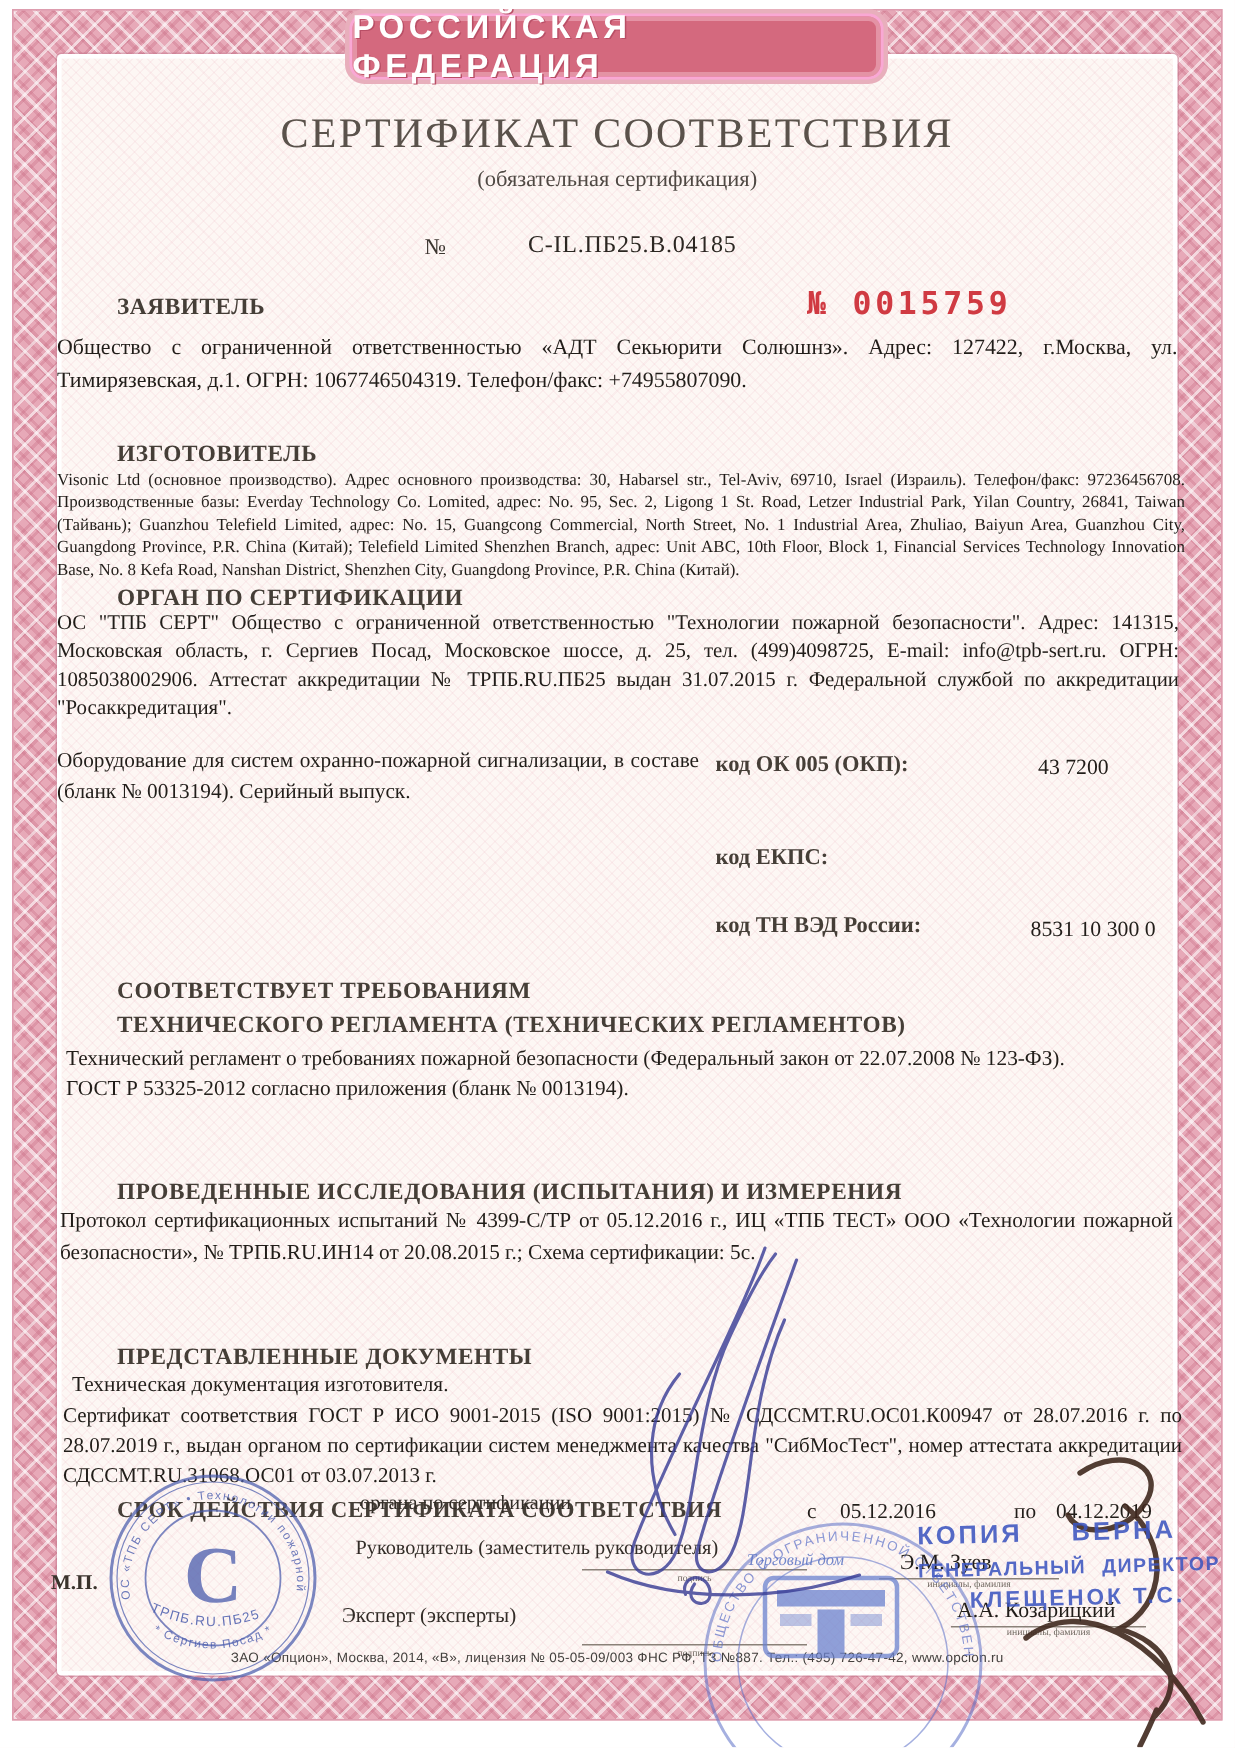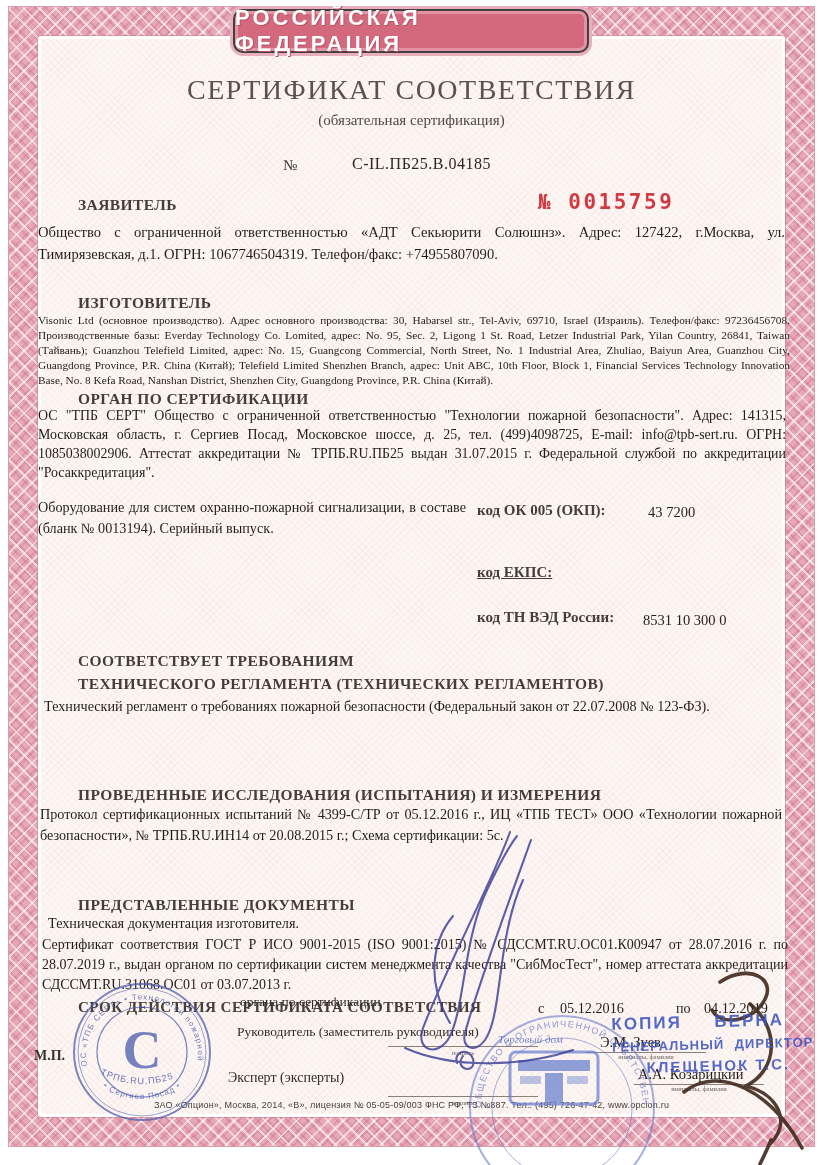--- a/index.html
+++ b/index.html
@@ -15,40 +15,40 @@
       repeating-linear-gradient(135deg, rgba(198,104,128,.30) 4px 6px, transparent 6px 11px);
     border:1px solid #dd9cae;}
   .paper{position:absolute;left:38px;top:36px;right:38px;bottom:48px;
     background-color:#fdf7f4;
     background-image:
       repeating-linear-gradient(45deg, rgba(233,169,184,.12) 0 1px, transparent 1px 5px),
       repeating-linear-gradient(-45deg, rgba(233,169,184,.12) 0 1px, transparent 1px 5px);
     border:3px solid #fff;box-shadow:0 0 0 1px rgba(190,110,135,.45);border-radius:3px;}
   
   .banner{position:absolute;left:233px;top:9px;width:352px;height:40px;z-index:5;
-    background:#d4697e;border:2px solid #404040;border-radius:10px;
+    background:#d4697e;border:2px solid #f9a8d4;border-radius:10px;
     box-shadow:inset 0 0 0 3px #e493a5, 0 0 0 3px #e8afbc;
     display:flex;align-items:center;justify-content:center;}
   .banner span{font-family:"Liberation Sans",sans-serif;font-weight:bold;font-size:22px;
     color:#fff;letter-spacing:3px;text-shadow:1px 1px 0 #b94f66;}
   .title{position:absolute;left:0;right:0;top:74px;text-align:center;z-index:3;
     font-size:28px;letter-spacing:1.5px;color:#5a524b;}
   .subtitle{position:absolute;left:0;right:0;top:112px;text-align:center;z-index:3;
     font-size:15px;color:#4f4843;}
   .num-sign{position:absolute;left:283px;top:157px;font-size:15px;color:#3c3630;z-index:3;}
   .cert-number{position:absolute;left:352px;top:155px;font-size:16px;letter-spacing:.5px;color:#2c2722;z-index:3;}
   .blank-number{position:absolute;left:538px;top:190px;z-index:3;
     font-family:"DejaVu Sans Mono",monospace;font-weight:bold;font-size:21px;
     letter-spacing:2.5px;color:#d03a42;}
   
   .h-sec{position:absolute;z-index:3;font-weight:bold;font-size:15.5px;letter-spacing:.4px;color:#453e37;padding-left:40px;}
   .body-text{position:absolute;z-index:3;font-size:14.2px;line-height:1.48;text-align:justify;color:#211d19;}
   .manu{font-size:11.3px;line-height:1.33;}
   .code-label{position:absolute;z-index:3;font-weight:bold;font-size:15px;color:#453e37;}
-  .code-value{position:absolute;z-index:3;font-size:14.5px;color:#211d19;}
+  .code-value{position:absolute;z-index:3;font-size:14.5px;color:#211d19;margin-left:44px;}
   .plain{position:absolute;z-index:3;font-size:14.2px;color:#211d19;}
   
   .sig-label{position:absolute;z-index:3;font-size:13.5px;color:#322c27;}
   .sig-line{position:absolute;z-index:3;width:150px;height:0;border-top:1px solid #8a8178;}
   .tiny-cap{position:absolute;z-index:3;font-size:6.5px;color:#6e675f;text-align:center;}
   .sig-name{position:absolute;z-index:6;font-size:14.5px;color:#211d19;}
   .mp{position:absolute;left:34px;top:1048px;z-index:6;font-weight:bold;font-size:14px;color:#3a332c;}
   .copy-stamp{position:absolute;left:612px;top:1012px;width:206px;z-index:6;
     color:#3d56c0;font-family:"Liberation Sans",sans-serif;font-weight:bold;
     transform:rotate(-1.5deg);opacity:.88;}
@@ -81,28 +81,29 @@
 
   <div class="h-sec" style="left:38px;top:294px;">ИЗГОТОВИТЕЛЬ</div>
   <div class="body-text manu" style="left:38px;top:313px;width:752px;">Visonic Ltd (основное производство).  Адрес основного производства: 30, Habarsel str., Tel-Aviv, 69710, Israel (Израиль). Телефон/факс: 97236456708. Производственные базы: Everday Technology Co. Lomited, адрес: No. 95, Sec. 2, Ligong 1 St. Road, Letzer Industrial Park, Yilan Country, 26841, Taiwan (Тайвань); Guanzhou Telefield Limited, адрес: No. 15, Guangcong Commercial, North Street, No. 1 Industrial Area, Zhuliao, Baiyun Area, Guanzhou City, Guangdong Province, P.R. China (Китай); Telefield Limited Shenzhen Branch, адрес: Unit ABC, 10th Floor, Block 1, Financial Services Technology Innovation Base, No. 8 Kefa Road, Nanshan District, Shenzhen City, Guangdong Province, P.R. China (Китай).</div>
 
   <div class="h-sec" style="left:38px;top:390px;">ОРГАН ПО СЕРТИФИКАЦИИ</div>
   <div class="body-text" style="left:38px;top:407px;width:748px;font-size:13.9px;line-height:1.36;">ОС "ТПБ СЕРТ" Общество с ограниченной ответственностью "Технологии пожарной безопасности". Адрес: 141315, Московская область, г. Сергиев Посад, Московское шоссе, д. 25, тел. (499)4098725, E-mail: info@tpb-sert.ru. ОГРН: 1085038002906. Аттестат аккредитации № ТРПБ.RU.ПБ25 выдан 31.07.2015 г. Федеральной службой по аккредитации "Росаккредитация".</div>
 
   <div class="body-text" style="left:38px;top:497px;width:428px;">Оборудование для систем охранно-пожарной сигнализации, в составе (бланк № 0013194). Серийный выпуск.</div>
   <div class="code-label" style="left:477px;top:502px;">код ОК 005 (ОКП):</div>
   <div class="code-value" style="left:648px;top:504px;">43 7200</div>
-  <div class="code-label" style="left:477px;top:564px;text-decoration:underline;">код ЕКПС:</div>
+  <div class="code-label" style="left:477px;top:564px;">код ЕКПС:</div>
   <div class="code-value" style="left:648px;top:566px;"></div>
   <div class="code-label" style="left:477px;top:609px;">код ТН ВЭД России:</div>
   <div class="code-value" style="left:643px;top:612px;">8531 10 300 0</div>
 
   <div class="h-sec" style="left:38px;top:652px;">СООТВЕТСТВУЕТ ТРЕБОВАНИЯМ</div>
   <div class="h-sec" style="left:38px;top:675px;">ТЕХНИЧЕСКОГО РЕГЛАМЕНТА (ТЕХНИЧЕСКИХ РЕГЛАМЕНТОВ)</div>
   <div class="plain" style="left:44px;top:698px;width:745px;">Технический регламент о требованиях пожарной безопасности (Федеральный закон от 22.07.2008 № 123-ФЗ).</div>
+  <div class="plain" style="left:44px;top:718px;width:745px;">ГОСТ Р 53325-2012 согласно приложения (бланк № 0013194).</div>
 
   <div class="h-sec" style="left:38px;top:786px;">ПРОВЕДЕННЫЕ ИССЛЕДОВАНИЯ (ИСПЫТАНИЯ) И ИЗМЕРЕНИЯ</div>
   <div class="body-text" style="left:40px;top:804px;width:742px;">Протокол сертификационных испытаний № 4399-С/ТР от 05.12.2016 г., ИЦ «ТПБ ТЕСТ» ООО «Технологии пожарной безопасности», № ТРПБ.RU.ИН14 от 20.08.2015 г.; Схема сертификации: 5с.</div>
 
   <div class="h-sec" style="left:38px;top:896px;">ПРЕДСТАВЛЕННЫЕ ДОКУМЕНТЫ</div>
   <div class="plain" style="left:48px;top:915px;text-align:right;">Техническая документация изготовителя.</div>
   <div class="body-text" style="left:42px;top:935px;width:746px;font-size:14px;line-height:1.42;">Сертификат соответствия ГОСТ Р ИСО 9001-2015 (ISO 9001:2015) № СДССМТ.RU.ОС01.К00947 от 28.07.2016 г. по 28.07.2019 г., выдан органом по сертификации систем менеджмента качества "СибМосТест", номер аттестата аккредитации СДССМТ.RU.31068.ОС01 от 03.07.2013 г.</div>
 
   <div class="h-sec" style="left:38px;top:998px;font-size:15.2px;">СРОК ДЕЙСТВИЯ СЕРТИФИКАТА СООТВЕТСТВИЯ</div>
   <div class="plain" style="left:538px;top:1000px;">с</div>

